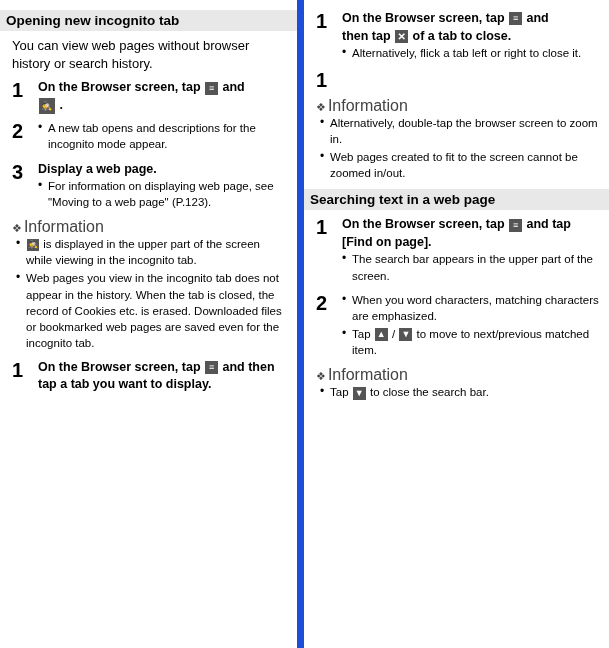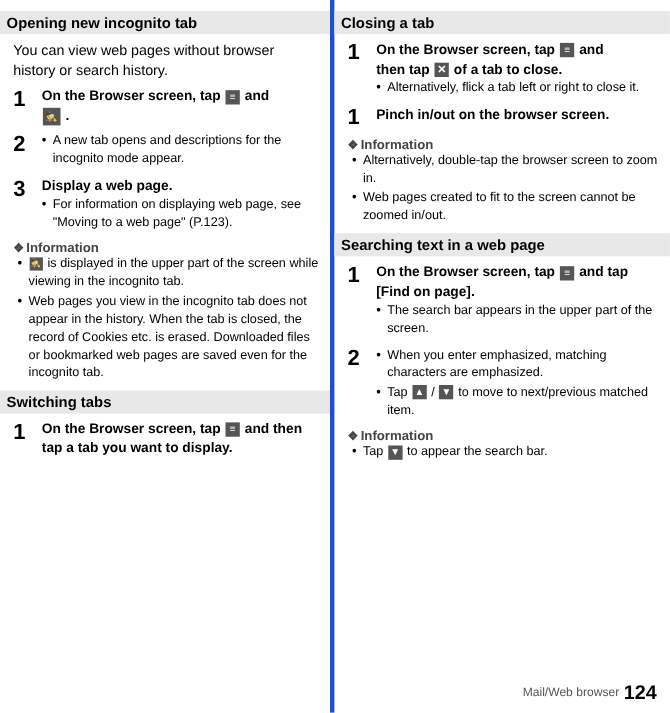--- a/index.html
+++ b/index.html
@@ -13,21 +13,21 @@
     }
     .page {
       display: flex;
       flex-direction: row;
       width: 609px;
       min-height: 648px;
     }
     .col-left {
       width: 304px;
       padding: 10px 10px 10px 12px;
-      border-right: 4px solid #1d4ed8;
+      border-right: 7px solid #1d4ed8;
     }
     .col-right {
       width: 305px;
       padding: 10px 10px 10px 12px;
     }
     .section-title {
       font-size: 13.5px;
       font-weight: bold;
       background: #e8e8e8;
       padding: 3px 6px;
@@ -68,22 +68,22 @@
     }
     .bullet-text {
       font-size: 11.5px;
       line-height: 1.4;
     }
     .info-section {
       margin-top: 6px;
       margin-bottom: 6px;
     }
     .info-title {
-      font-size: 12px;
-      font-weight: bold;
+      font-size: 16px;
+      font-weight: normal;
       color: #444;
     }
     .info-title::before {
       content: "❖";
       font-size: 11px;
       margin-right: 2px;
     }
     .info-bullet {
       display: flex;
       align-items: flex-start;
@@ -181,38 +181,36 @@
             <span> is displayed in the upper part of the screen while viewing in the incognito tab.</span>
           </span>
         </div>
         <div class="info-bullet">
           <span class="bullet-dot">•</span>
           <span class="bullet-text">Web pages you view in the incognito tab does not appear in the history. When the tab is closed, the record of Cookies etc. is erased. Downloaded files or bookmarked web pages are saved even for the incognito tab.</span>
         </div>
       </div>
 
       <div class="switching-section">
-        <div class="section-title">Switching tabs</div>
         <div class="step">
           <div class="step-number">1</div>
           <div class="step-content">
             <div class="step-heading">
               <span>On the Browser screen, tap </span>
               <span class="inline-icon">≡</span>
               <span> and then tap a tab you want to display.</span>
             </div>
           </div>
         </div>
       </div>
 
     </div>
 
     <div class="col-right">
 
-      <div class="section-title">Closing a tab</div>
 
       <div class="step">
         <div class="step-number">1</div>
         <div class="step-content">
           <div class="step-heading">
             <span>On the Browser screen, tap </span>
             <span class="inline-icon">≡</span>
             <span> and</span>
             <br>
             <span>then tap </span>
@@ -222,23 +220,20 @@
           <div class="bullet">
             <span class="bullet-dot">•</span>
             <span class="bullet-text">Alternatively, flick a tab left or right to close it.</span>
           </div>
         </div>
       </div>
 
 
       <div class="step">
         <div class="step-number">1</div>
-        <div class="step-content">
-          <div class="step-heading">Pinch in/out on the browser screen.</div>
-        </div>
       </div>
 
       <div class="info-section">
         <div class="info-title">Information</div>
         <div class="info-bullet">
           <span class="bullet-dot">•</span>
           <span class="bullet-text">Alternatively, double-tap the browser screen to zoom in.</span>
         </div>
         <div class="info-bullet">
           <span class="bullet-dot">•</span>
@@ -261,21 +256,21 @@
             <span class="bullet-text">The search bar appears in the upper part of the screen.</span>
           </div>
         </div>
       </div>
 
       <div class="step">
         <div class="step-number">2</div>
         <div class="step-content">
           <div class="bullet">
             <span class="bullet-dot">•</span>
-            <span class="bullet-text">When you enter emphasized, matching characters are emphasized.</span>
+            <span class="bullet-text">When you word characters, matching characters are emphasized.</span>
           </div>
           <div class="bullet">
             <span class="bullet-dot">•</span>
             <span class="bullet-text">
               <span>Tap </span>
               <span class="inline-icon" style="font-size:9px;">▲</span>
               <span> / </span>
               <span class="inline-icon" style="font-size:9px;">▼</span>
               <span> to move to next/previous matched item.</span>
             </span>
@@ -283,25 +278,21 @@
         </div>
       </div>
 
       <div class="info-section">
         <div class="info-title">Information</div>
         <div class="info-bullet">
           <span class="bullet-dot">•</span>
           <span class="bullet-text">
             <span>Tap </span>
             <span class="inline-icon" style="font-size:9px;">▼</span>
-            <span> to appear the search bar.</span>
+            <span> to close the search bar.</span>
           </span>
         </div>
       </div>
 
     </div>
   </div>
 
-  <div class="footer">
-    <span>Mail/Web browser</span>
-    <span class="footer-page">124</span>
-  </div>
 </div>
 
 </body></html>

